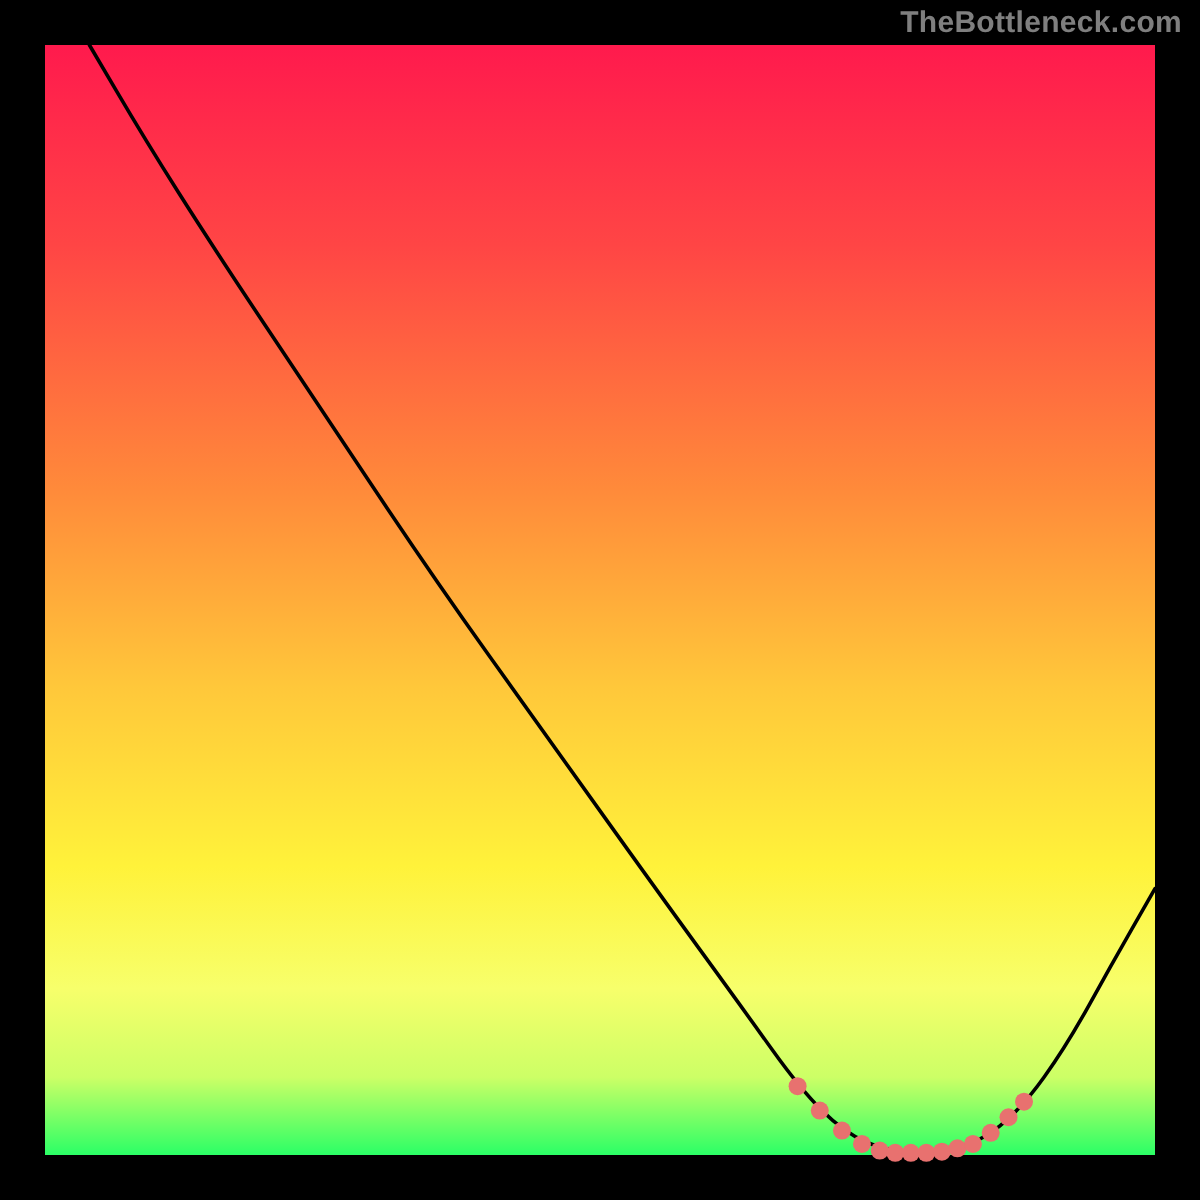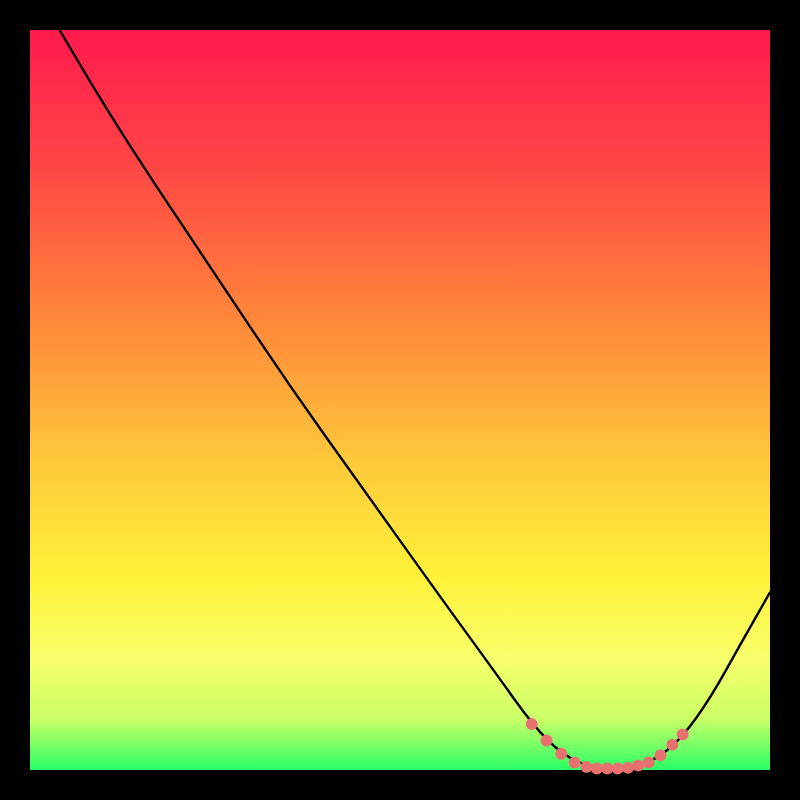--- a/index.html
+++ b/index.html
@@ -61,13 +61,14 @@
         <circle cx="607.20" cy="768.52" r="6" fill="#e8716f"></circle>
         <circle cx="617.56" cy="768.52" r="6" fill="#e8716f"></circle>
         <circle cx="627.92" cy="767.78" r="6" fill="#e8716f"></circle>
         <circle cx="638.28" cy="765.56" r="6" fill="#e8716f"></circle>
         <circle cx="648.64" cy="762.60" r="6" fill="#e8716f"></circle>
         <circle cx="660.48" cy="755.20" r="6" fill="#e8716f"></circle>
         <circle cx="672.32" cy="744.84" r="6" fill="#e8716f"></circle>
         <circle cx="682.68" cy="734.48" r="6" fill="#e8716f"></circle>
       </g>
   </svg>
+  <div class="watermark">TheBottleneck.com</div>
 </div>
 
 </body></html>

